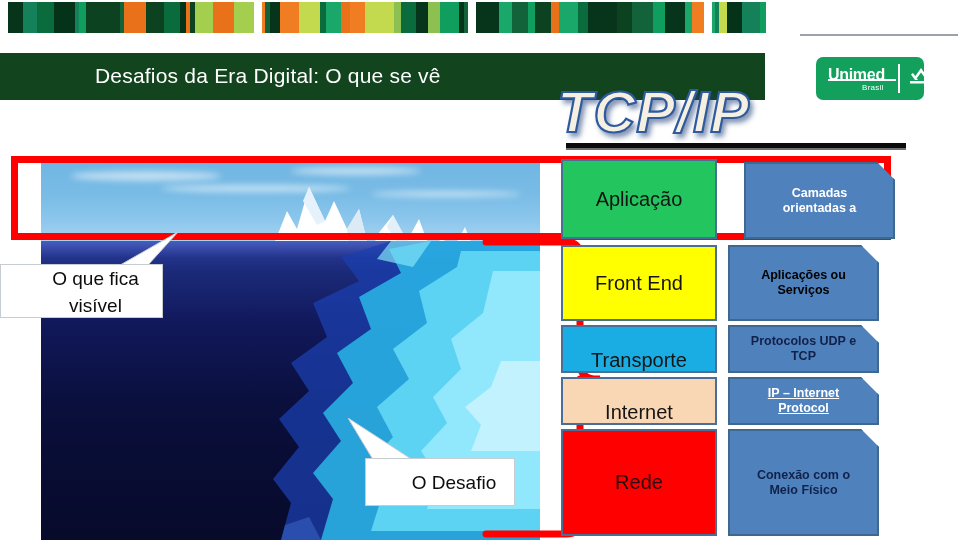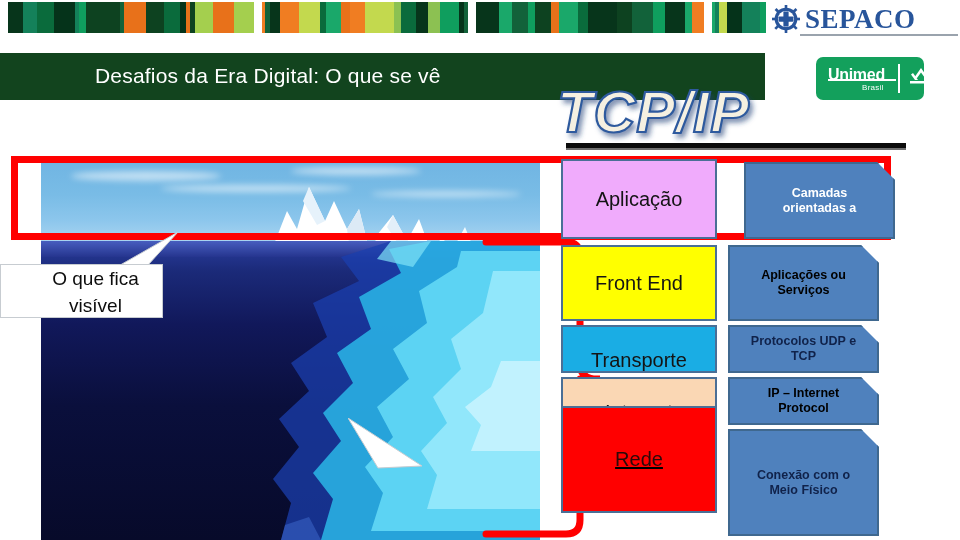--- a/index.html
+++ b/index.html
@@ -147,45 +147,20 @@
     <div class="stripe-seg" id="seg4" style="left:712px;width:54px">
         <i style="width: 3px; background: rgb(26, 168, 106);"></i>
         <i style="width: 4px; background: rgb(20, 129, 90);"></i>
         <i style="width: 8px; background: rgb(195, 217, 78);"></i>
         <i style="width: 15px; background: rgb(5, 51, 26);"></i>
         <i style="width: 18px; background: rgb(20, 129, 90);"></i>
         <i style="width: 6px; background: rgb(15, 158, 94);"></i>
       </div>
   </div>
 
-  <div class="sepaco">
-    <svg class="sepaco-mark" viewBox="0 0 64 64">
-      <g fill="#28559b">
-        <circle cx="32" cy="32" r="26"></circle>
-        <g fill="#ffffff">
-          <circle cx="32" cy="32" r="18.5"></circle>
-        </g>
-        <g fill="#28559b">
-          <rect x="26" y="15" width="12" height="34" rx="2"></rect>
-          <rect x="15" y="26" width="34" height="12" rx="2"></rect>
-        </g>
-        <g fill="#28559b">
-          <rect x="29" y="0" width="6" height="9"></rect>
-            <rect x="29" y="55" width="6" height="9"></rect>
-          <rect x="0" y="29" width="9" height="6"></rect>
-            <rect x="55" y="29" width="9" height="6"></rect>
-          <rect x="8" y="8" width="6" height="9" transform="rotate(-45 11 12)"></rect>
-          <rect x="50" y="8" width="6" height="9" transform="rotate(45 53 12)"></rect>
-          <rect x="8" y="47" width="6" height="9" transform="rotate(45 11 51)"></rect>
-          <rect x="50" y="47" width="6" height="9" transform="rotate(-45 53 51)"></rect>
-        </g>
-      </g>
-    </svg>
-    <div class="sepaco-text">SEPACO</div>
-  </div>
   <div class="sepaco-rule"></div>
 
   <div class="titlebar"></div>
   <div class="titlebar-text">Desafios da Era Digital: O que se vê</div>
 
   <div class="unimed">
     <div class="unimed-word">Unimed</div>
     <div class="unimed-ulines"></div>
     <div class="unimed-brasil">Brasil</div>
     <div class="unimed-divider"></div>
@@ -265,23 +240,26 @@
     <path d="M0 40 L70 0 L30 44 Z" fill="#ffffff" stroke="#c7ccd1" stroke-width="1"></path>
   </svg>
   <div class="callout callout-visivel">
     <span>O que fica</span>
     <span>visível</span>
   </div>
 
   <svg class="tail" style="left:348px;top:418px;" width="100" height="52" viewBox="0 0 100 52">
     <path d="M0 0 L74 48 L30 50 Z" fill="#ffffff" stroke="#c7ccd1" stroke-width="1"></path>
   </svg>
+  <div class="callout callout-desafio">
+    <span>O Desafio</span>
+  </div>
 
   <div id="stack">
-      <div class="layer" style="top: 159px; height: 80px; background: #f0abfc;">
+      <div class="layer" style="top: 159px; height: 80px; background: #22c55e;">
         <span style="color: rgb(20, 20, 20);">Aplicação</span>
       </div>
       <div class="desc light" style="top: 162px; height: 77px; background: rgb(79, 129, 189); margin-left: 16px;">
         <span style="color: rgb(255, 255, 255);">
           <div>Camadas</div>
           <div>orientadas a</div>
         </span>
       </div>
       <div class="layer" style="top: 245px; height: 76px; background: rgb(255, 255, 0);">
         <span style="color: rgb(20, 20, 20);">Front End</span>
@@ -298,26 +276,26 @@
       <div class="desc dark" style="top: 325px; height: 48px; background: rgb(79, 129, 189);">
         <span style="color: rgb(16, 34, 74);">
           <div>Protocolos UDP e</div>
           <div>TCP</div>
         </span>
       </div>
       <div class="layer" style="top: 377px; height: 48px; background: rgb(250, 215, 180);">
         <span style="color: rgb(20, 20, 20); margin-top: 22px;">Internet</span>
       </div>
       <div class="desc dark" style="top: 377px; height: 48px; background: rgb(79, 129, 189);">
-        <span style="color: #000000;">
+        <span style="color: #ffffff; text-decoration: underline;">
           <div>IP – Internet</div>
           <div>Protocol</div>
         </span>
       </div>
-      <div class="layer" style="top: 406px; height: 107px; background: rgb(255, 0, 0); text-decoration: underline;">
+      <div class="layer" style="top: 429px; height: 107px; background: rgb(255, 0, 0);">
         <span style="color: rgb(42, 10, 10);">Rede</span>
       </div>
       <div class="desc dark" style="top: 429px; height: 107px; background: rgb(79, 129, 189);">
         <span style="color: rgb(16, 34, 74);">
           <div>Conexão com o</div>
           <div>Meio Físico</div>
         </span>
       </div>
     </div>
 

